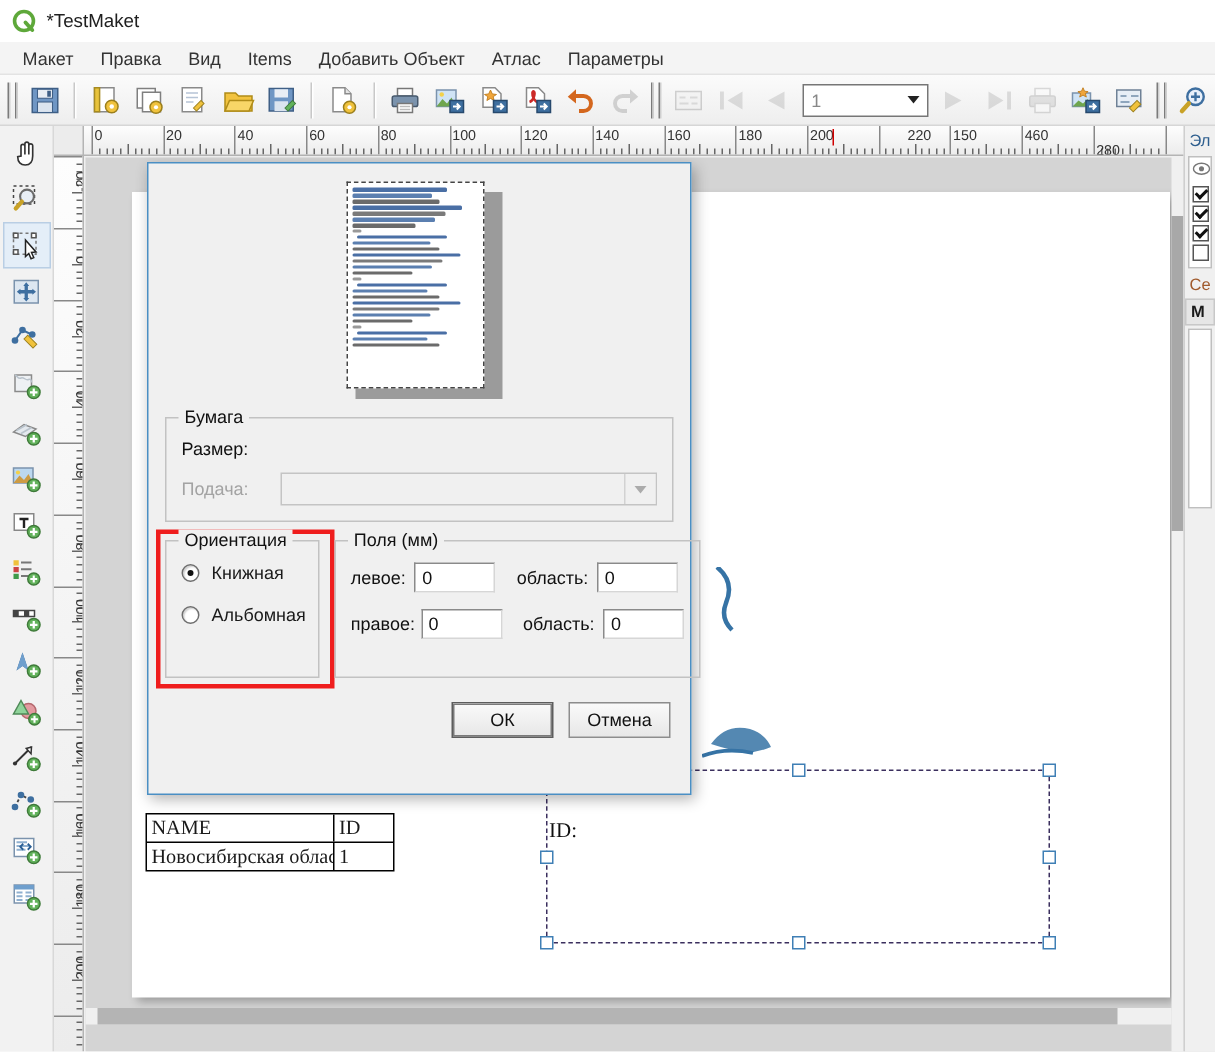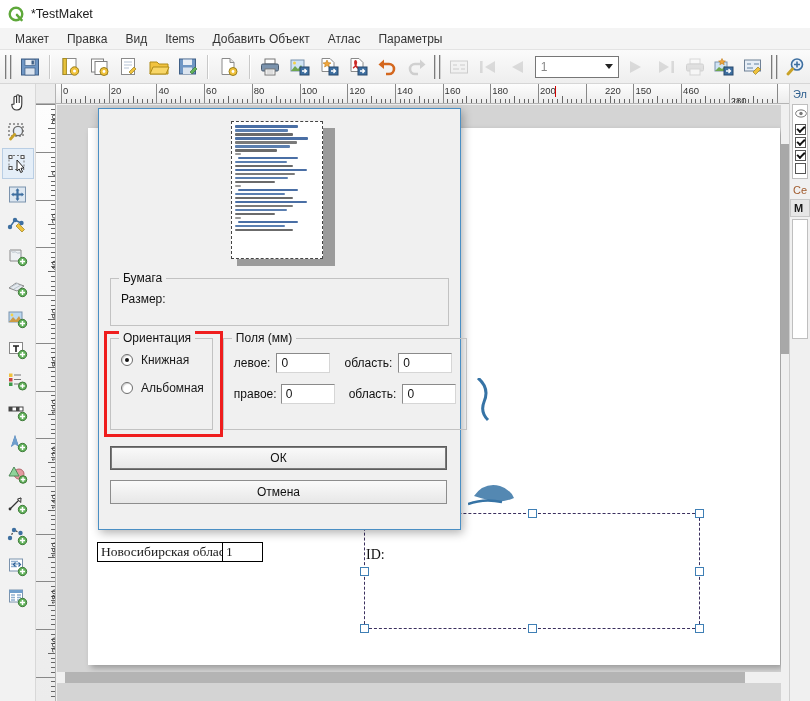--- a/index.html
+++ b/index.html
@@ -186,21 +186,21 @@
   .radio.on::after { content:""; position:absolute; left:3px; top:3px;
            width:4px; height:4px; border-radius:50%; background:#111; }
   #fields.gbox { margin-top:0; flex:1; padding:14px 10px 8px 10px; height:92px; }
   .mrow { display:flex; align-items:center; margin-bottom:11px; }
   .mlab { font-size:12px; color:#111; }
   .minput { width:54px; height:20px; background:#fff; border:1px solid #8a8a8a;
             border-right-color:#d6d6d6; border-bottom-color:#d6d6d6;
             font-size:12px; color:#111; padding-left:4px; line-height:18px;
             margin-left:6px; }
   #dlg-buttons { display:flex; justify-content:flex-end; gap:10px;
-                 margin-top:16px; padding-right:2px;flex-direction:column;}
+                 margin-top:16px; padding-right:2px;}
   .dbtn { min-width:68px; height:24px; background:linear-gradient(#fafafa,#e7e7e7);
           border:1px solid #8d8d8d; font-size:12px; color:#111;
           display:flex; align-items:center; justify-content:center; }
   .dbtn.def { box-shadow:0 0 0 1px #7a7a7a inset; border:1px solid #5d5d5d; }
 </style>
 </head>
 <body>
 
 <div id="titlebar">
   <span class="qlogo">
@@ -855,20 +855,24 @@
     <span class="cvtext" style="left:348px; top:135px; font-size:17px;">сть</span>
 
     <svg id="mapshape" width="70" height="130" viewBox="0 0 70 130">
       <path d="M10 0 q12 10 6 24 q-4 10 4 18" fill="none" stroke="#3673a5" stroke-width="3"></path>
       <path d="M6 118 q10 -14 26 -10 q10 3 14 12 q-14 6 -26 2 q-8 -2 -14 -4z" fill="#3673a5" opacity=".85"></path>
       <path d="M0 126 q16 -6 34 -2" fill="none" stroke="#3673a5" stroke-width="2.5"></path>
     </svg>
 
     <div id="cv-table">
       <div class="trow">
+        <div class="c1">NAME</div>
+        <div class="c2">ID</div>
+      </div>
+      <div class="trow">
         <div class="c1">Новосибирская область</div>
         <div class="c2">1</div>
       </div>
     </div>
 
     <span class="idlabel">ID:</span>
 
     <div id="selitem">
       <span class="handle" style="left:-5px;top:-5px;"></span>
       <span class="handle" style="left:163px;top:-5px;"></span>
@@ -945,20 +949,29 @@
           <div class="pl" style="width:70%;background:#6b6b6b;"></div>
         </div>
       </div>
     </div>
 
     <div class="gbox">
       <span class="glabel">Бумага</span>
       <div class="frow">
         <span class="flab">Размер:</span>
       </div>
+      <div class="frow" style="margin-bottom:0;">
+        <span class="flab dis">Подача:</span>
+        <div class="combo dis">
+          <span class="cv"></span>
+          <span class="carr">
+              <span class="caret dis"></span>
+            </span>
+        </div>
+      </div>
     </div>
 
     <div id="lowrow">
       <div id="orient-outer">
         <div id="redbox"></div>
         <div id="orient" class="gbox">
           <span class="glabel">Ориентация</span>
           <div class="radio-row">
             <span class="radio on"></span>
             <span>Книжная</span>

